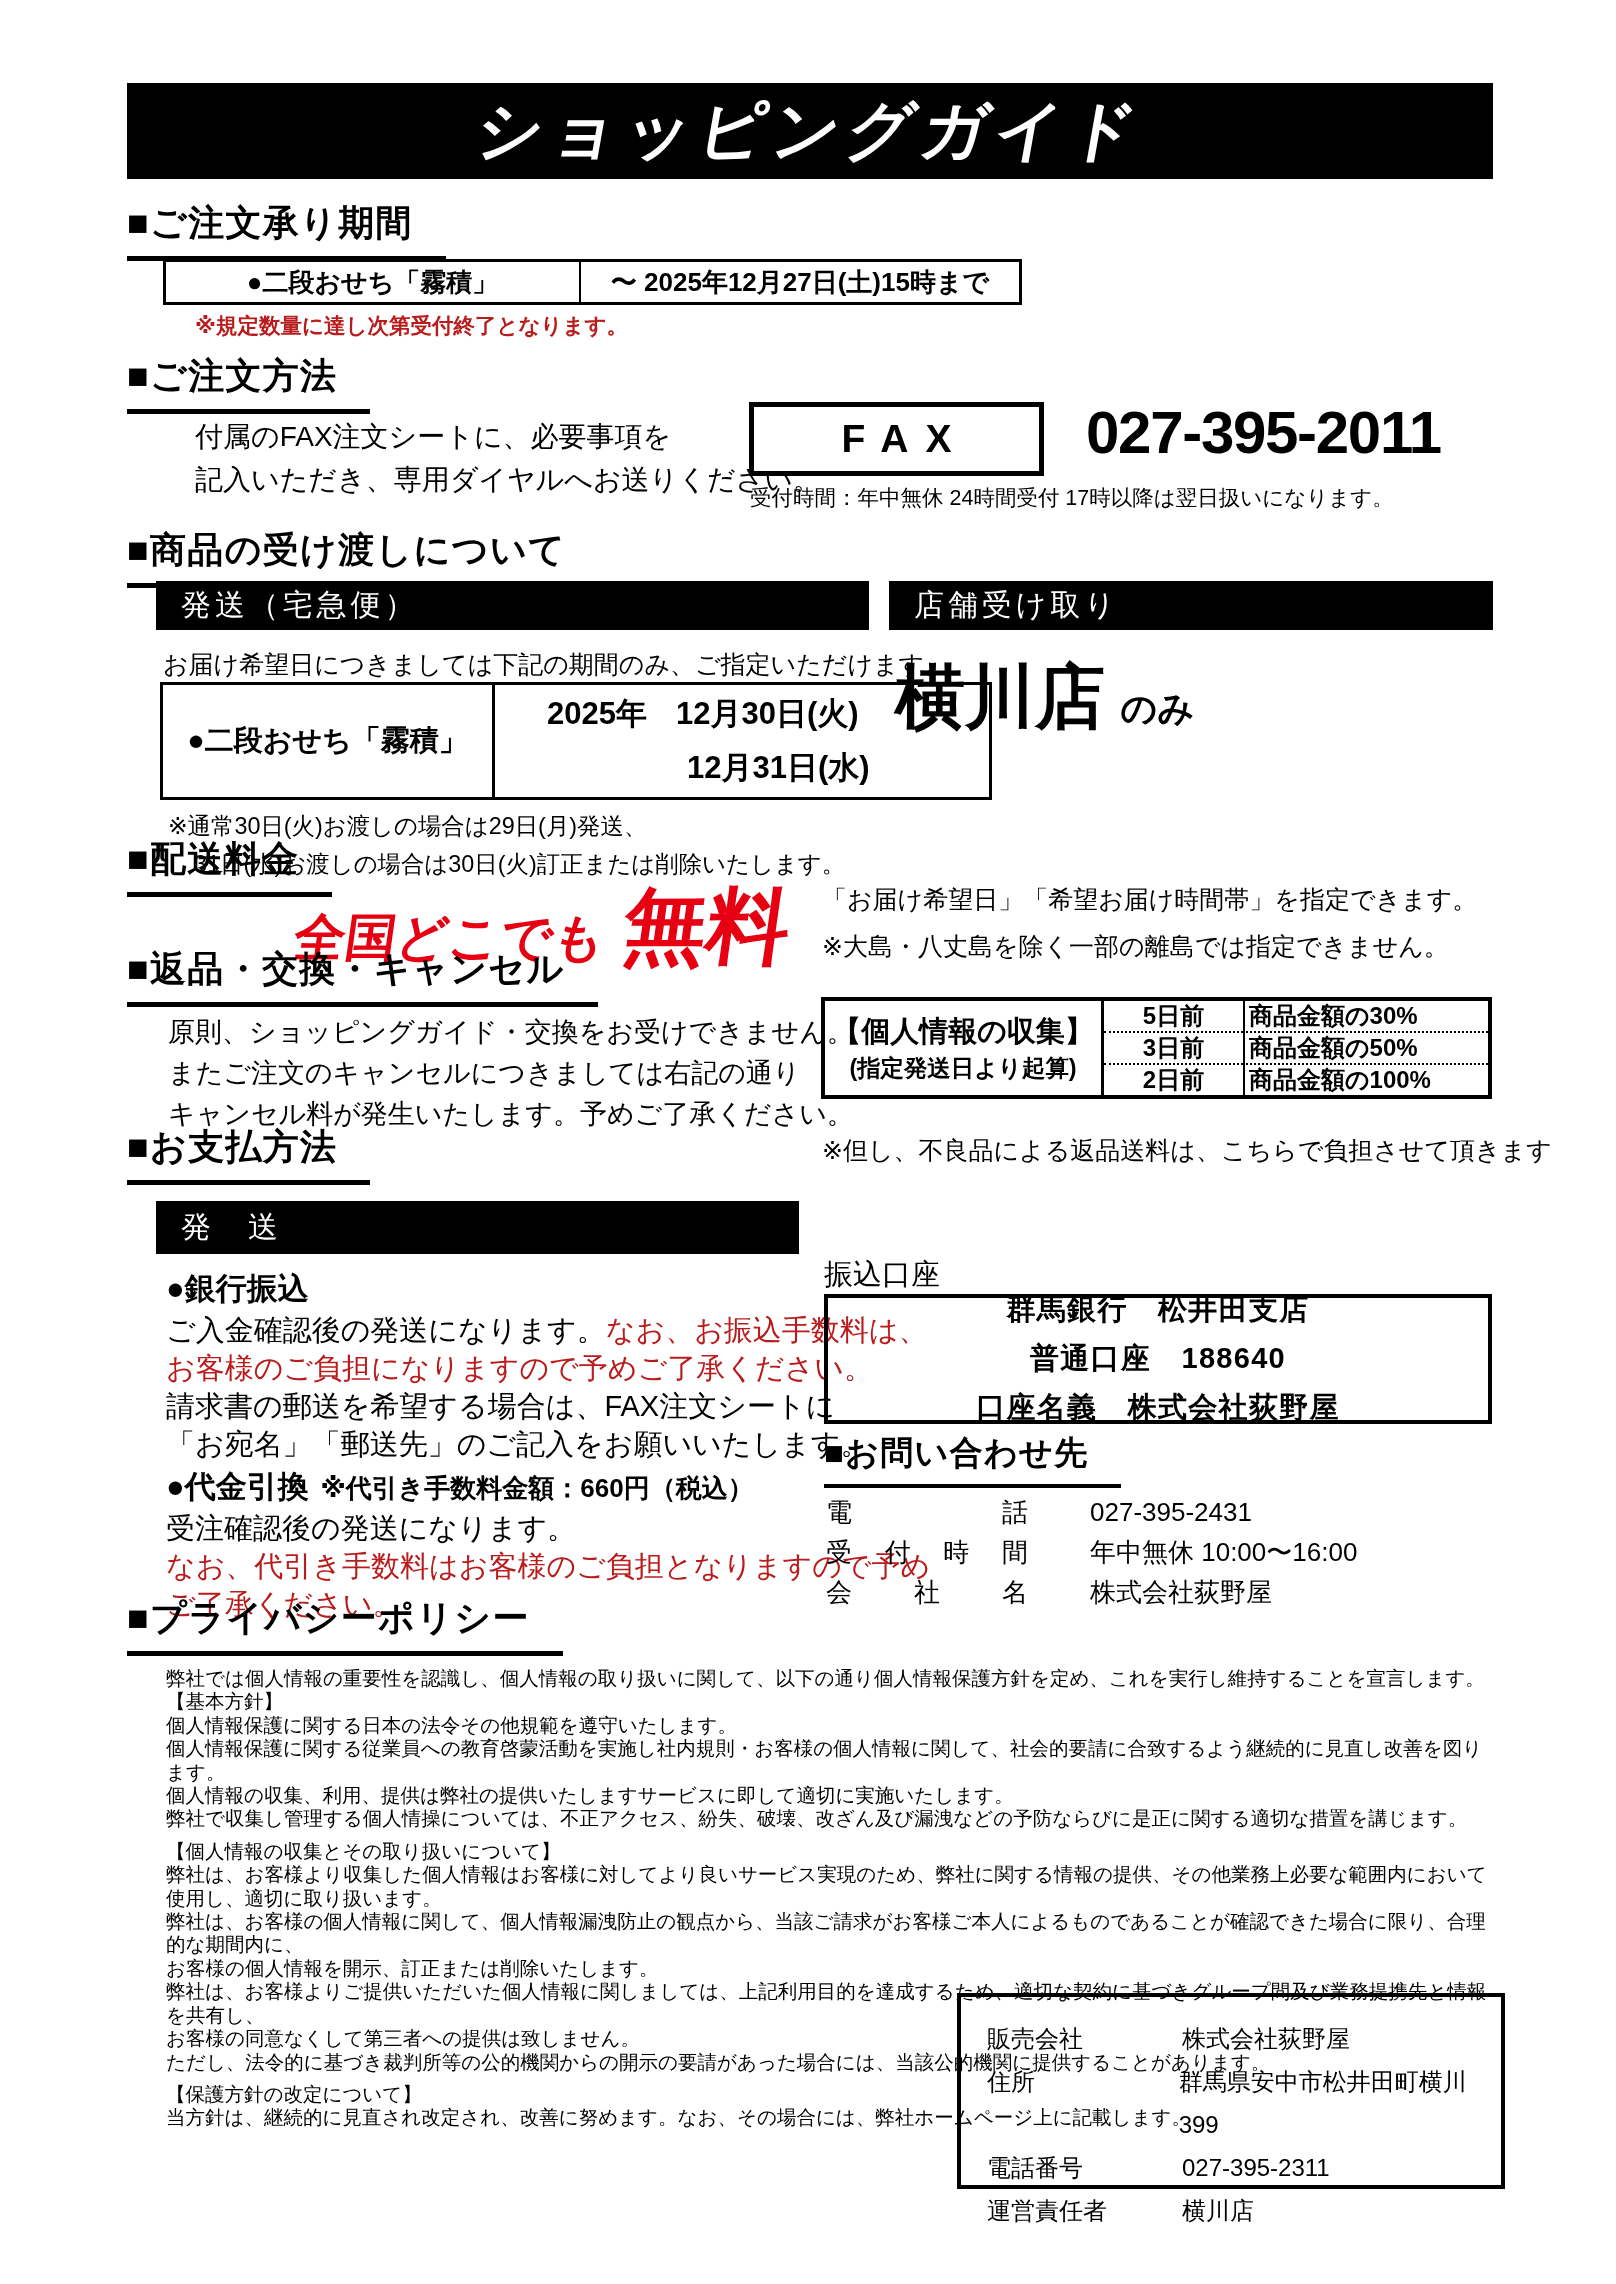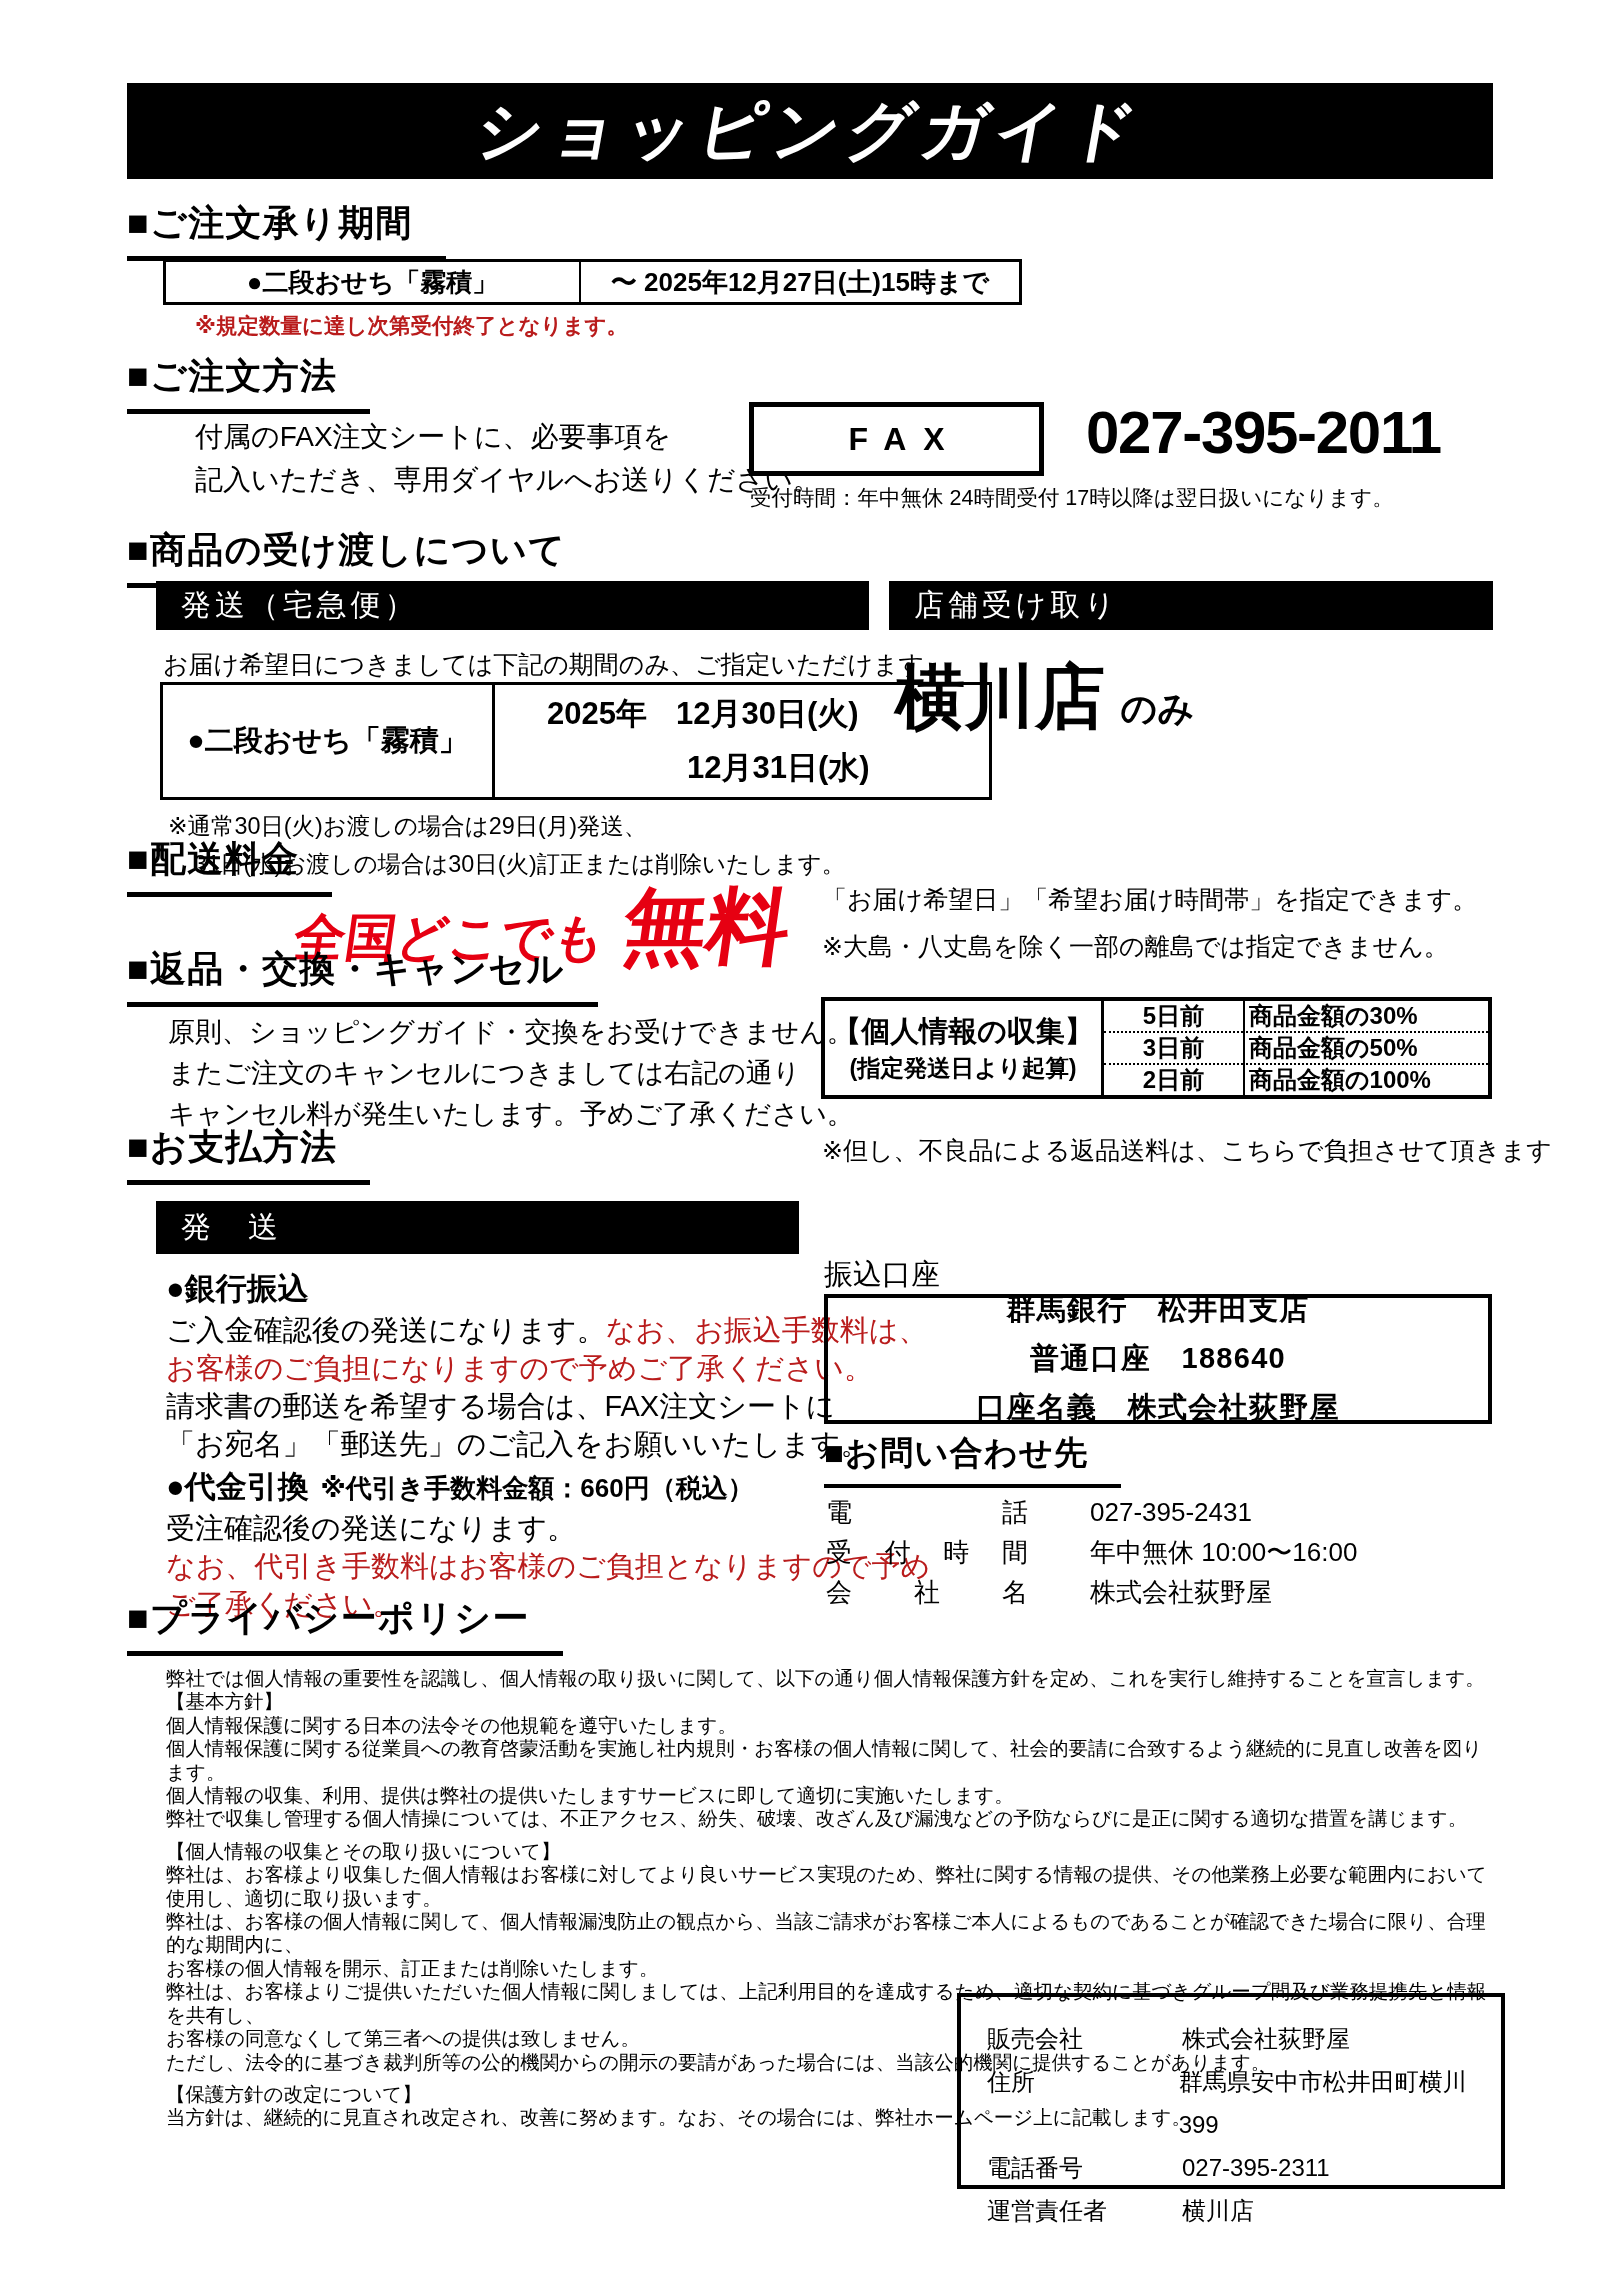--- a/index.html
+++ b/index.html
@@ -26,21 +26,21 @@
   .op-item{width:413px;border-right:2.6px solid #000;}
   .op-deadline{flex:1;}
 
   .red{color:#b91c1c;}
   .note{font-size:21.5px;font-weight:bold;}
 
   .body-text{font-size:28px;line-height:43px;}
 
   
   .fax-box{border:5.2px solid #000;display:flex;align-items:center;justify-content:center;}
-  .fax-label{font-size:32px;font-weight:bold;letter-spacing:17px;padding-left:17px;}
+  .fax-label{font-size:39px;font-weight:bold;letter-spacing:17px;padding-left:17px;}
   .fax-number{font-size:60px;font-weight:bold;letter-spacing:-1.3px;display:flex;align-items:center;}
   .fax-note{font-size:21.5px;}
 
   
   .ship-table{display:flex;border:3.9px solid #000;}
   .ship-item{width:329px;border-right:3.3px solid #000;display:flex;align-items:center;justify-content:center;
              font-size:29px;font-weight:bold;}
   .ship-dates{flex:1;display:flex;flex-direction:column;justify-content:center;gap:11.7px;padding-left:52px;}
   .ship-line{font-size:31px;font-weight:bold;}
   .ship-line .year{margin-right:29px;}

